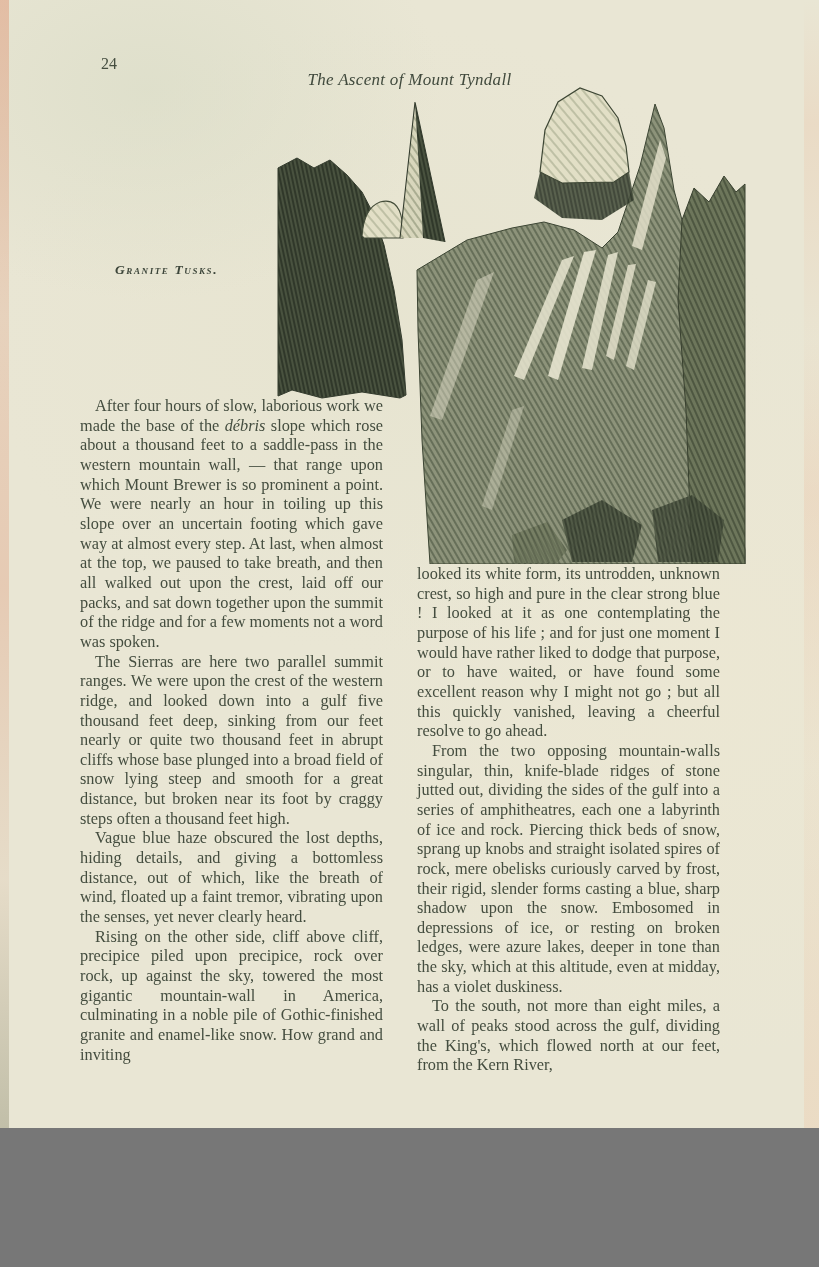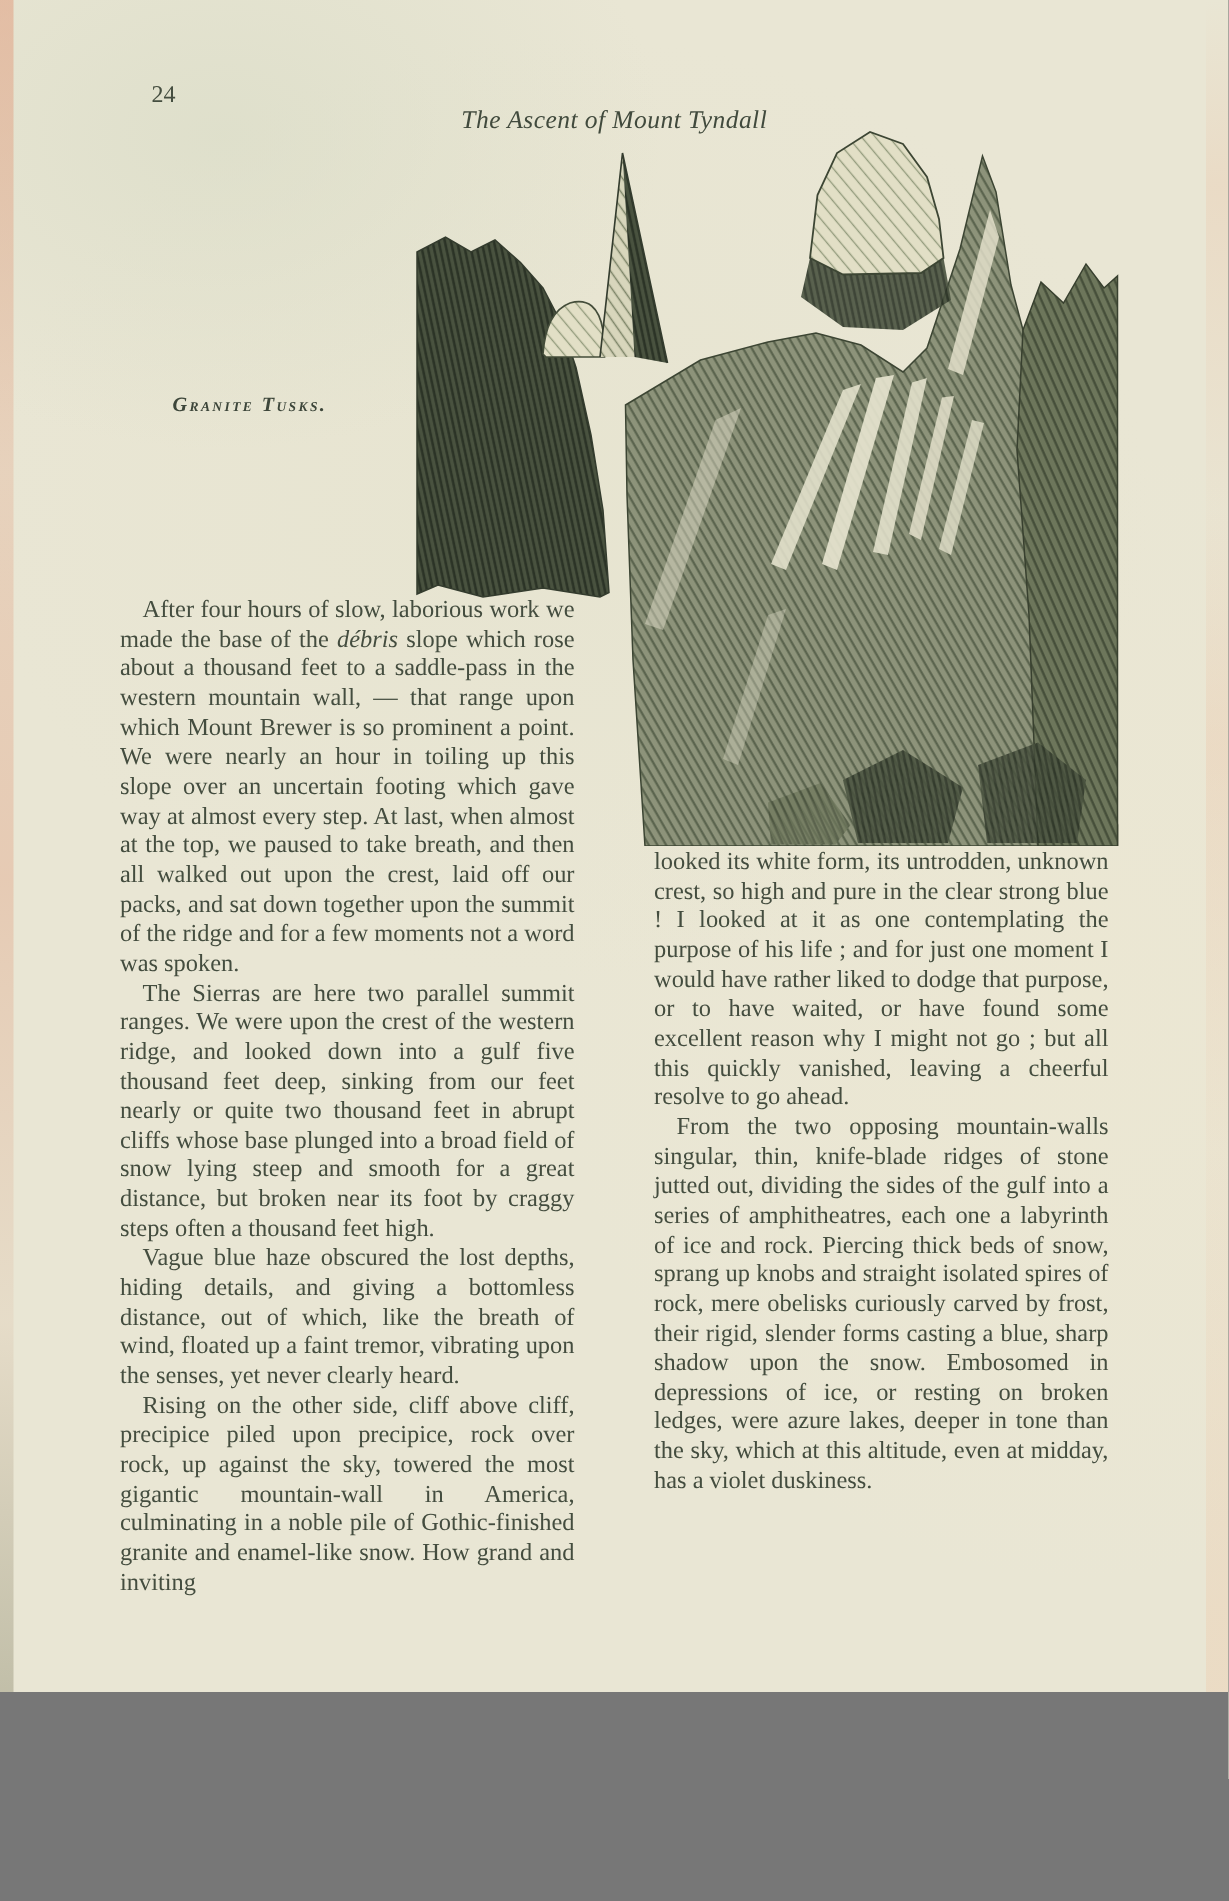--- a/index.html
+++ b/index.html
@@ -23,21 +23,21 @@
   .running-title{position:absolute;left:0;right:0;top:54px;text-align:center;
     font-style:italic;font-size:17px;letter-spacing:.3px;color:#414a3d;margin-top:16px;}
   .figure{position:absolute;left:262px;top:80px;width:484px;height:484px;}
   .caption{position:absolute;left:115px;top:262px;font-size:13.5px;font-variant:small-caps;
     letter-spacing:1.6px;font-weight:600;color:#3d463a;font-style:italic;}
   .col{position:absolute;width:303px;font-size:16.3px;line-height:19.65px;
     text-align:justify;color:#444d3f;}
   .col p{margin:0;text-indent:15px;}
   .col p.noind{text-indent:0;}
   .col-left{left:80px;top:396px;}
-  .col-right{left:436px;top:564px;}
+  .col-right{left:417px;top:564px;}
   .bottom-line{position:absolute;left:0;top:1246px;width:100%;height:9px;background:#a9a89b;}
   .bottom-band{position:absolute;left:0;top:1255px;width:100%;height:12px;background:#191913;}
 </style>
 </head>
 <body>
 
 <div class="page">
   <div class="left-tint"></div>
   <div class="right-tint"></div>
 
@@ -110,17 +110,18 @@
   <div class="col col-left">
     <p><span>After four hours of slow, laborious work we made the base of the </span><i>débris</i><span> slope which rose about a thousand feet to a saddle-pass in the western mountain wall, — that range upon which Mount Brewer is so prominent a point. We were nearly an hour in toiling up this slope over an uncertain footing which gave way at almost every step. At last, when almost at the top, we paused to take breath, and then all walked out upon the crest, laid off our packs, and sat down together upon the summit of the ridge and for a few moments not a word was spoken.</span></p>
     <p>The Sierras are here two parallel summit ranges. We were upon the crest of the western ridge, and looked down into a gulf five thousand feet deep, sinking from our feet nearly or quite two thousand feet in abrupt cliffs whose base plunged into a broad field of snow lying steep and smooth for a great distance, but broken near its foot by craggy steps often a thousand feet high.</p>
     <p>Vague blue haze obscured the lost depths, hiding details, and giving a bottomless distance, out of which, like the breath of wind, floated up a faint tremor, vibrating upon the senses, yet never clearly heard.</p>
     <p>Rising on the other side, cliff above cliff, precipice piled upon precipice, rock over rock, up against the sky, towered the most gigantic mountain-wall in America, culminating in a noble pile of Gothic-finished granite and enamel-like snow. How grand and inviting</p>
   </div>
 
   <div class="col col-right">
     <p class="noind">looked its white form, its untrodden, unknown crest, so high and pure in the clear strong blue ! I looked at it as one contemplating the purpose of his life ; and for just one moment I would have rather liked to dodge that purpose, or to have waited, or have found some excellent reason why I might not go ; but all this quickly vanished, leaving a cheerful resolve to go ahead.</p>
     <p>From the two opposing mountain-walls singular, thin, knife-blade ridges of stone jutted out, dividing the sides of the gulf into a series of amphitheatres, each one a labyrinth of ice and rock. Piercing thick beds of snow, sprang up knobs and straight isolated spires of rock, mere obelisks curiously carved by frost, their rigid, slender forms casting a blue, sharp shadow upon the snow. Embosomed in depressions of ice, or resting on broken ledges, were azure lakes, deeper in tone than the sky, which at this altitude, even at midday, has a violet duskiness.</p>
+    <p>To the south, not more than eight miles, a wall of peaks stood across the gulf, dividing the King's, which flowed north at our feet, from the Kern River,</p>
   </div>
 
   <div class="bottom-line"></div>
   <div class="bottom-band"></div>
 </div>
 
 </body></html>

